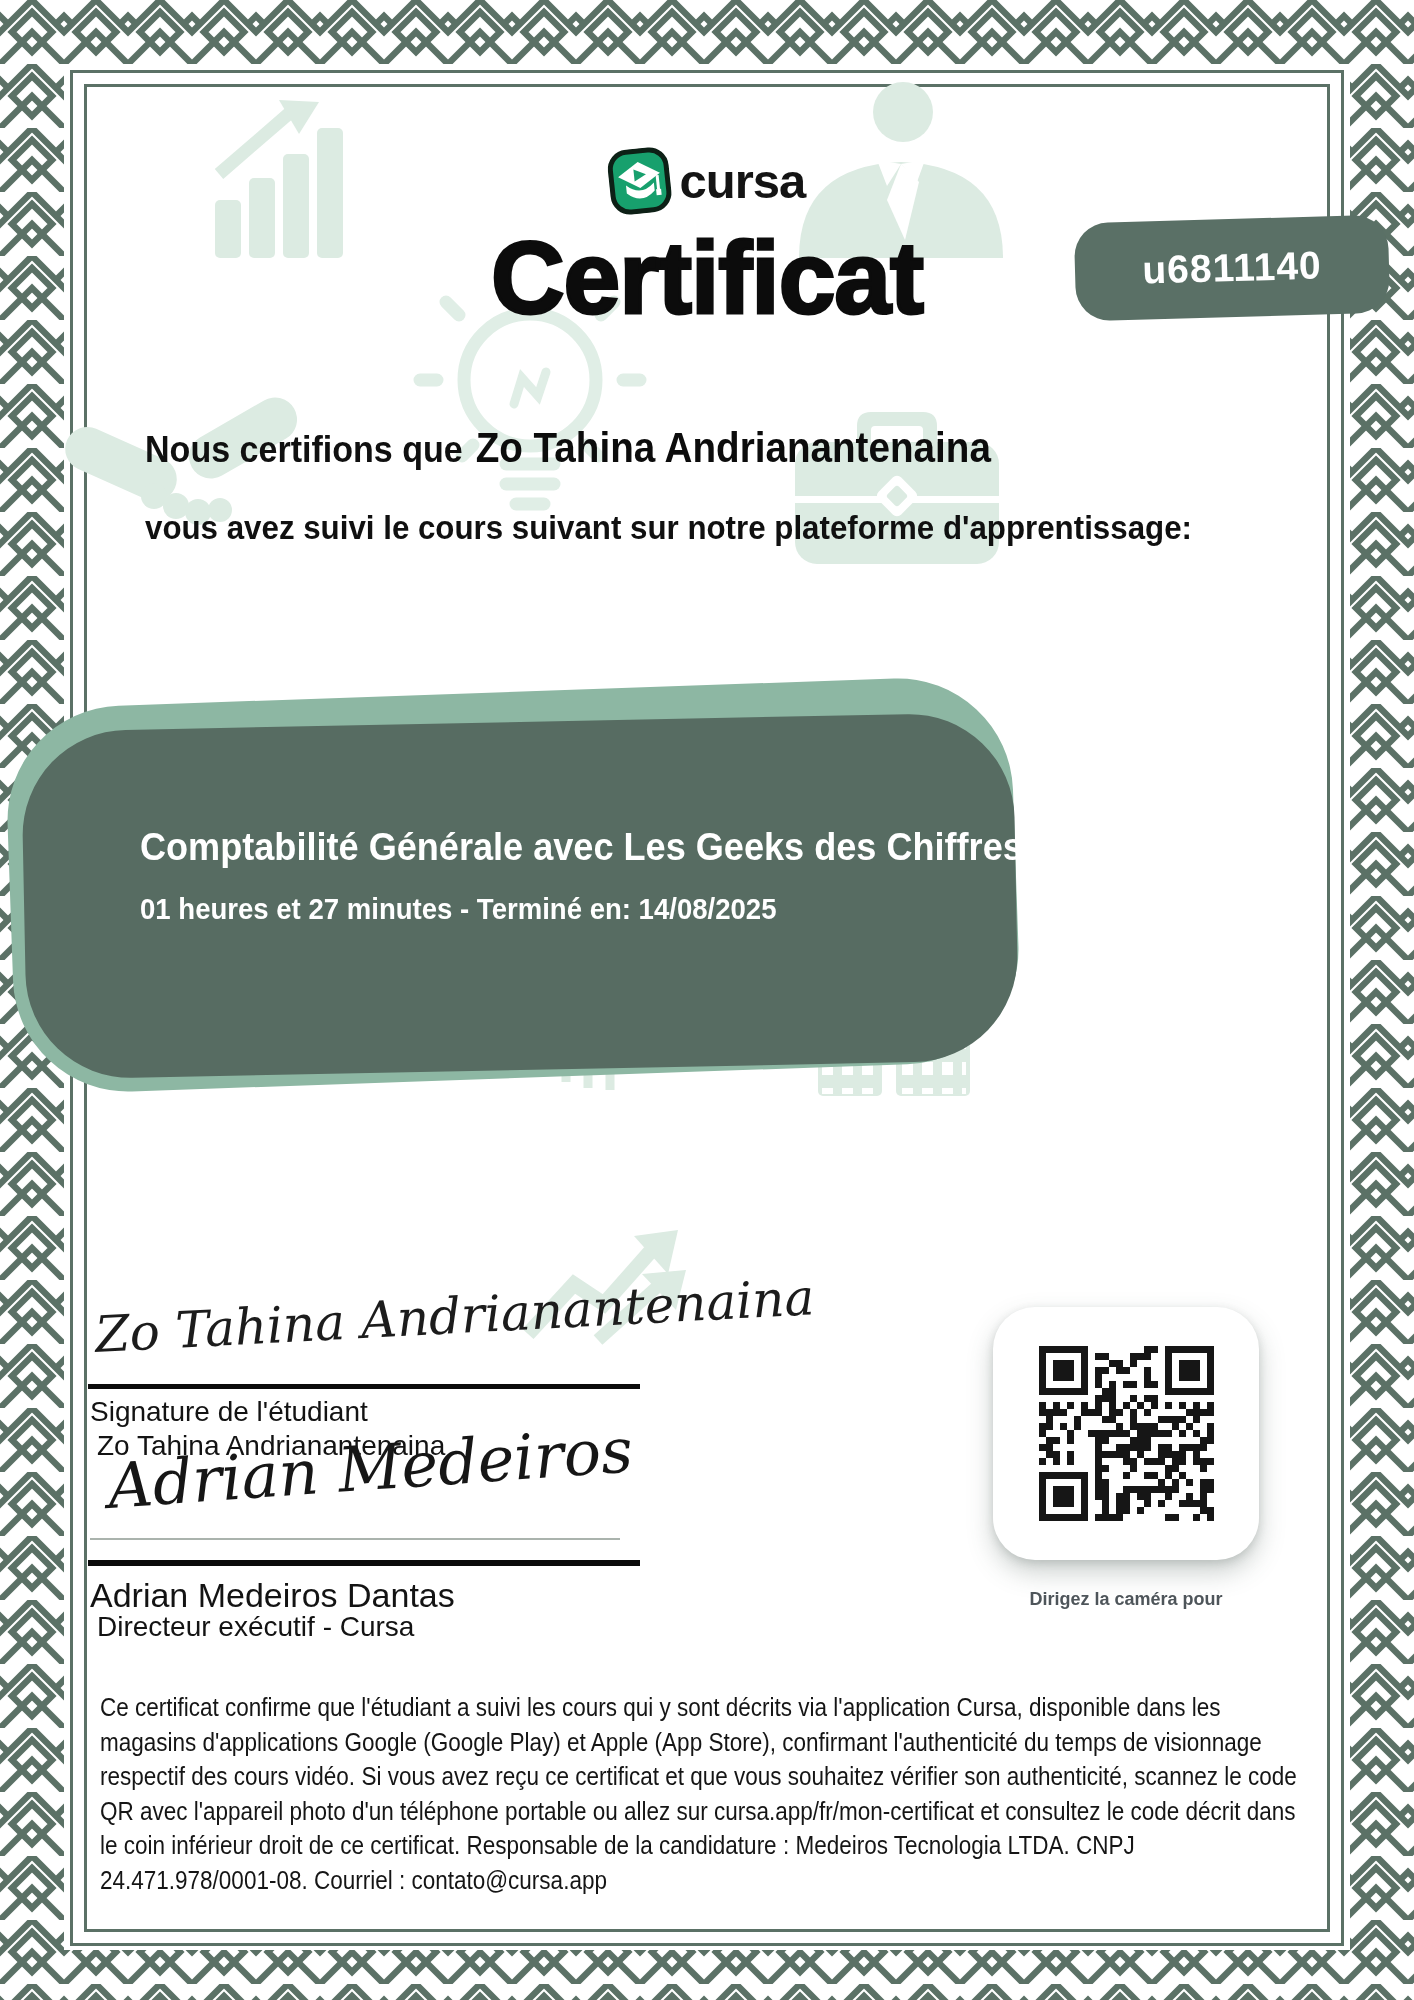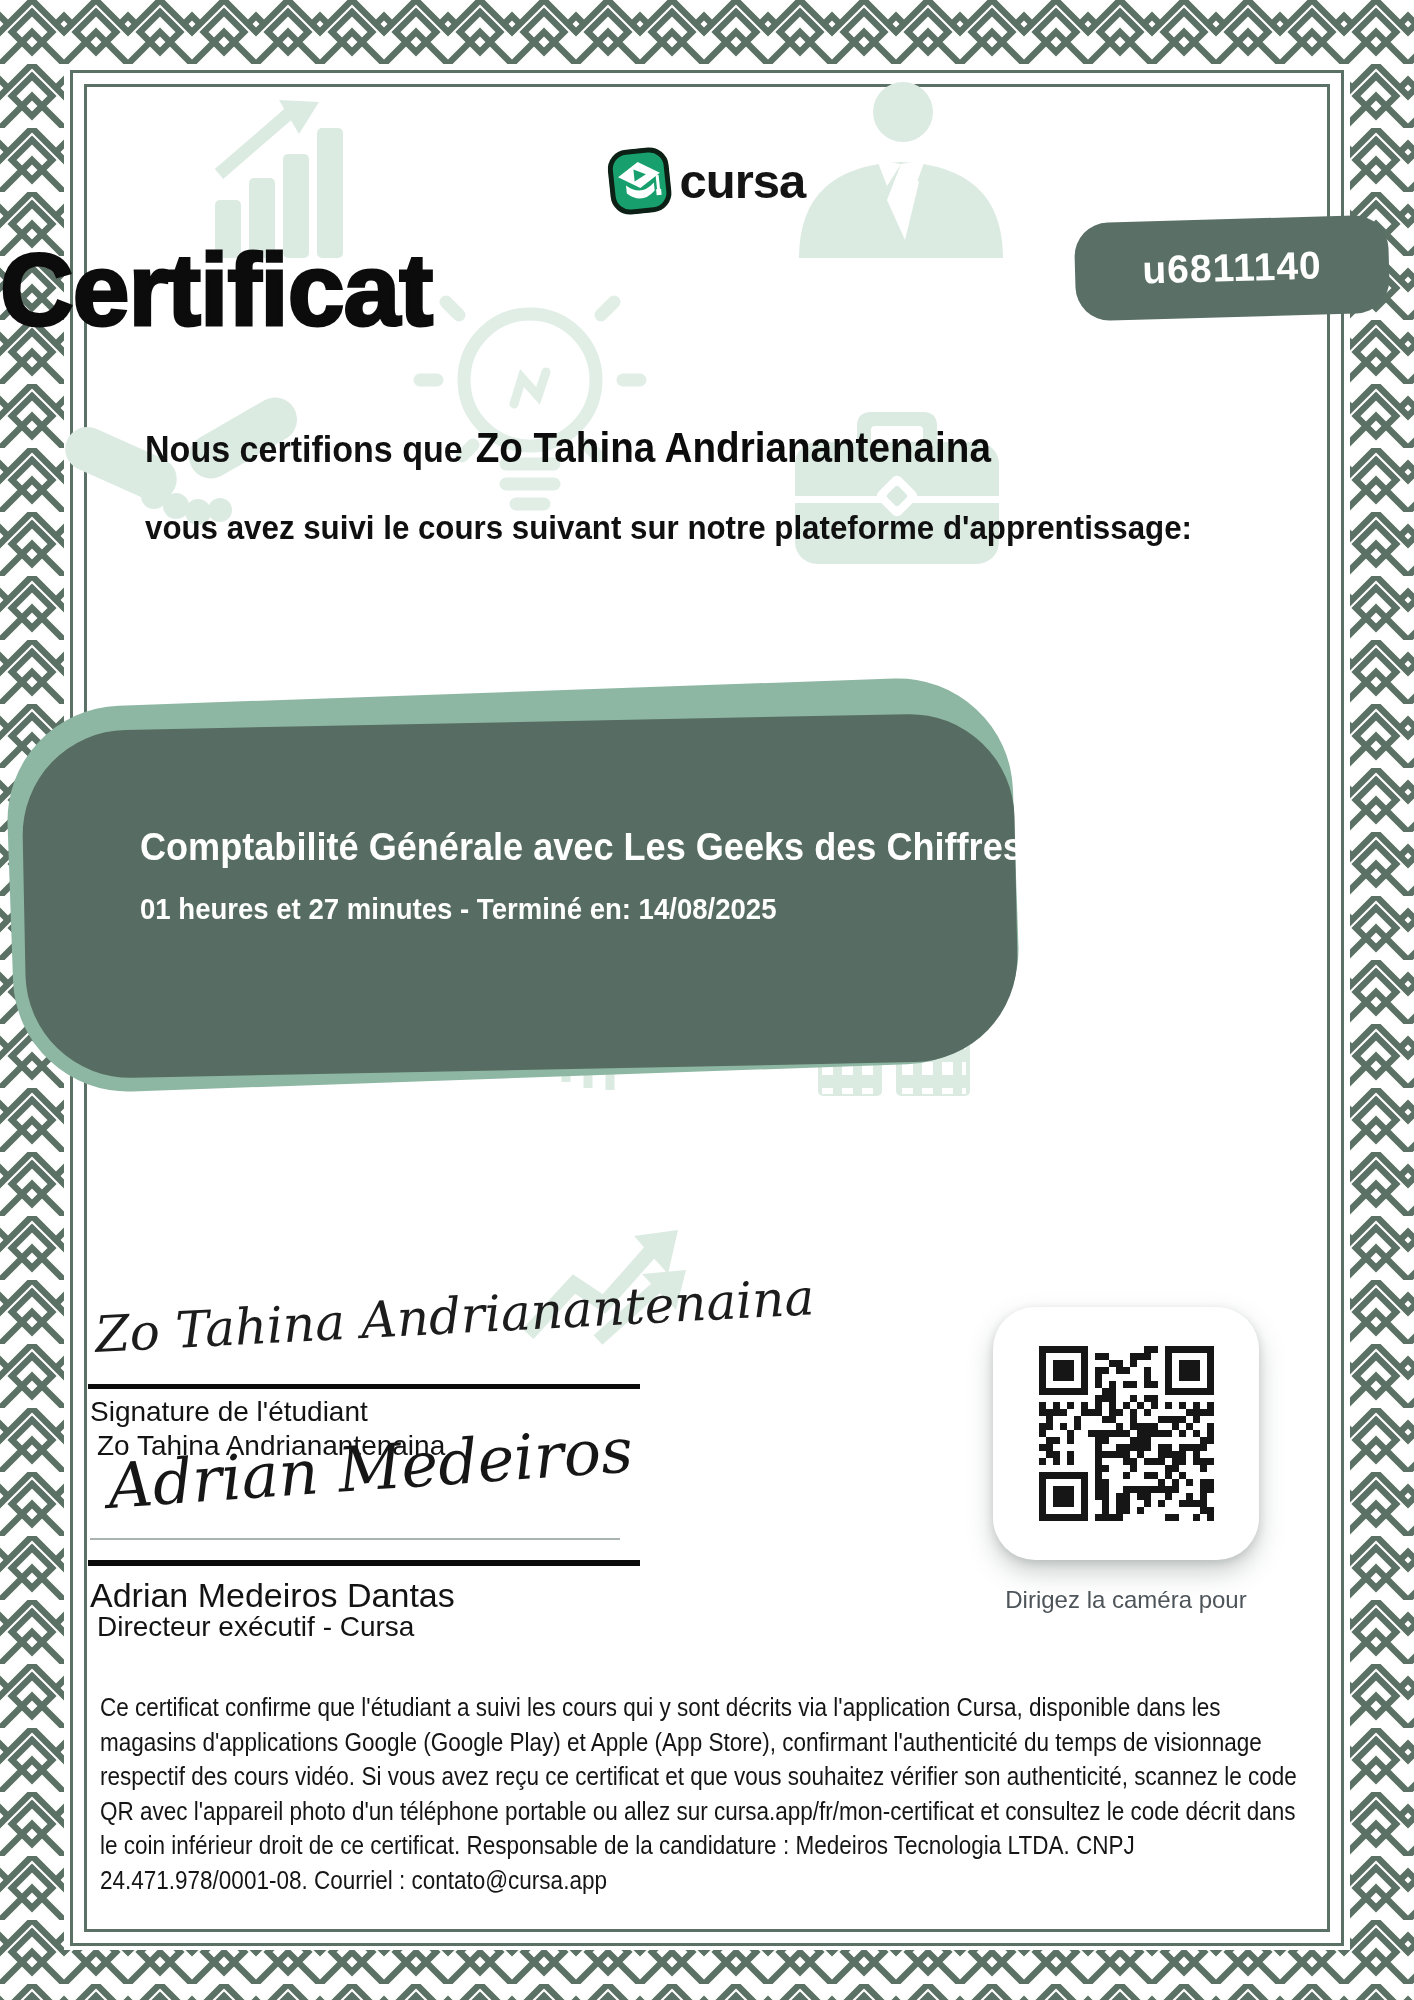--- a/index.html
+++ b/index.html
@@ -5,21 +5,21 @@
   html,body{margin:0;padding:0;background:#ffffff;}
   .page{position:relative;width:1414px;height:2000px;background:#ffffff;overflow:hidden;
         font-family:"Liberation Sans",sans-serif;color:#131313;}
   .abs{position:absolute;}
   
   .border-svg{left:0;top:0;z-index:0;}
   .wm-layer{left:0;top:0;z-index:1;}
   
   .logo-row{left:50%;top:148px;transform:translateX(-50%);display:flex;align-items:center;gap:9px;z-index:2;}
   .logo-word{font-size:49px;font-weight:700;color:#141414;letter-spacing:-1px;line-height:62px;}
-  .cert-title{left:0;right:0;top:232px;text-align:left;font-size:102px;font-weight:800;
+  .cert-title{left:0;right:0;top:220px;text-align:center;font-size:102px;font-weight:800;
               letter-spacing:-1px;color:#0c0c0c;-webkit-text-stroke:3px #0c0c0c;z-index:2;white-space:nowrap;}
   .badge{left:1075px;top:219px;width:314px;height:98px;background:#5a7066;border-radius:34px;
          transform:rotate(-1.6deg);display:flex;align-items:center;justify-content:center;
          color:#ffffff;font-size:39px;font-weight:700;letter-spacing:1px;z-index:4;}
   
   .intro1{left:145px;top:424px;display:flex;align-items:baseline;gap:14px;white-space:nowrap;
           transform:scaleX(.92);transform-origin:0 0;z-index:2;}
   .certify{font-size:37px;font-weight:700;color:#101010;}
   .student{font-size:42px;font-weight:700;color:#0c0c0c;}
   .intro2{left:145px;top:508px;font-size:34px;font-weight:600;color:#101010;white-space:nowrap;
@@ -42,21 +42,21 @@
   .script2{left:108px;top:1450px;font-family:"DejaVu Serif",serif;font-style:italic;font-size:62px;
            color:#161616;transform:rotate(-4deg);transform-origin:0 50%;white-space:nowrap;z-index:4;}
   .thinline{left:90px;top:1538px;width:530px;height:2px;background:#aab3ad;z-index:3;}
   .sigline2{left:88px;top:1560px;width:552px;height:6px;background:#0b0b0b;z-index:4;}
   .dirname{left:90px;top:1576px;font-size:34px;z-index:4;}
   .dirrole{left:97px;top:1611px;font-size:28px;z-index:4;}
   
   .qr-card{left:993px;top:1307px;width:266px;height:253px;background:#ffffff;border-radius:42px;
            box-shadow:0 12px 26px rgba(70,85,78,.28),0 3px 8px rgba(70,85,78,.18);
            display:flex;align-items:center;justify-content:center;z-index:4;}
-  .qr-caption{left:950px;top:1582px;width:352px;text-align:center;font-size:24px;font-weight:400;
+  .qr-caption{left:950px;top:1582px;width:352px;text-align:center;font-size:18px;font-weight:700;
               color:#4e555a;line-height:35px;z-index:4;}
   
   .footer{left:100px;top:1690px;width:1330px;font-size:25px;line-height:34.5px;color:#151515;
           transform:scaleX(.90);transform-origin:0 0;z-index:2;}
 </style>
 </head>
 <body>
 
 <div class="page">
 

